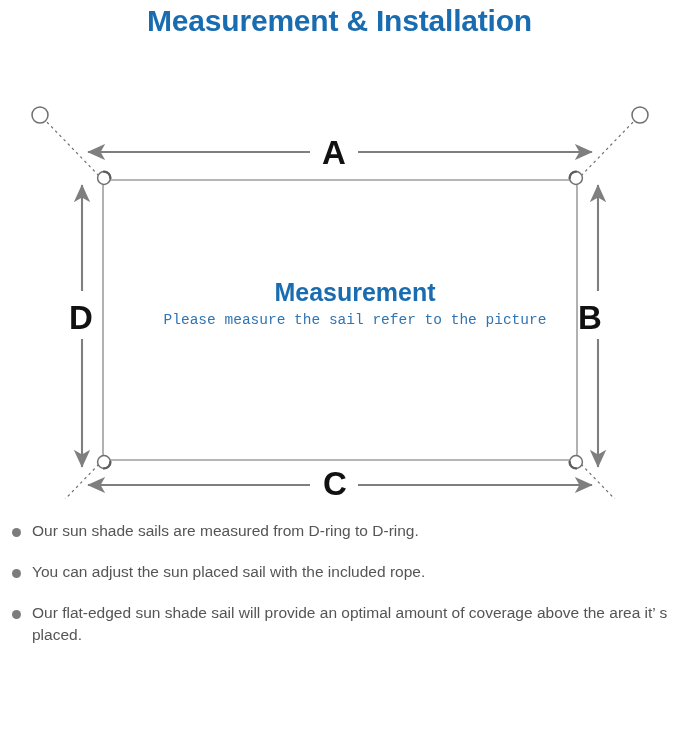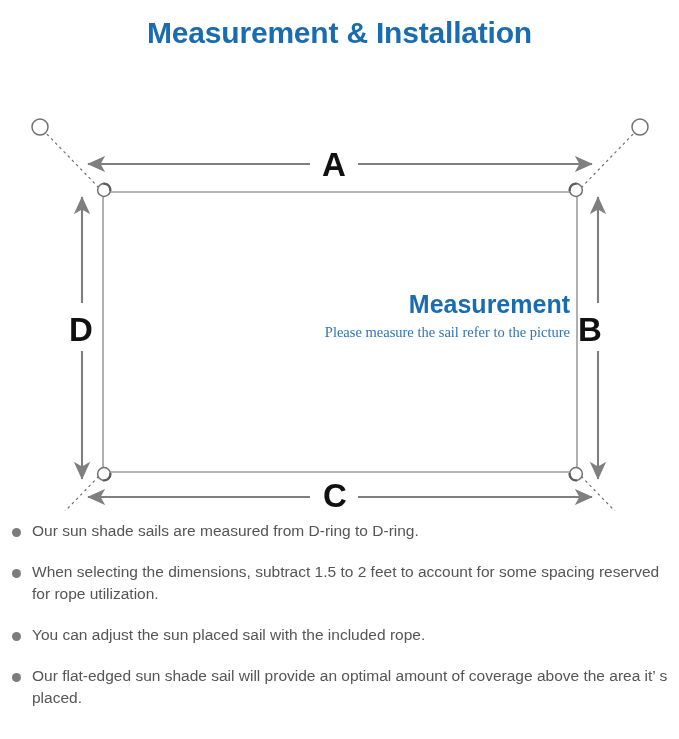--- a/index.html
+++ b/index.html
@@ -19,21 +19,21 @@
   
   .title {
     width: 100%;
     text-align: center;
     font-family: "Liberation Sans", sans-serif;
     font-weight: bold;
     font-size: 30px;
     letter-spacing: -0.2px;
     color: #1a6cb0;
     margin: 0;
-    padding: 15px 0 0 0;
+    padding: 3px 0 0 0;
     line-height: 36px;
   }
 
   
   .diagram-wrap {
     position: relative;
     width: 679px;
     height: 460px;
   }
   .diagram-svg {
@@ -50,35 +50,35 @@
     line-height: 1;
     text-align: center;
   }
   .dim-A { font-size: 33px; left: 322px; top: 97px; }
   .dim-C { font-size: 33px; left: 323px; top: 428px; }
   .dim-D { font-size: 33px; left: 69px;  top: 262px; }
   .dim-B { font-size: 33px; left: 578px; top: 262px; }
 
   .center-block {
     position: absolute;
-    left: 110px;
+    left: 125px;
     top: 238px;
     width: 460px;
-    text-align: right;
+    text-align: center;
   }
   .center-title {
     font-family: "Liberation Sans", sans-serif;
     font-weight: bold;
     font-size: 25px;
     color: #1a6cb0;
     line-height: 30px;
     margin: 0;
   }
   .center-sub {
-    font-family: Liberation Serif, serif;
+    font-family: Liberation Mono, monospace;
     font-size: 14.5px;
     color: #2f74b4;
     line-height: 22px;
     margin: 2px 0 0 0;
   }
 
   
   .notes {
     position: absolute;
     left: 0;
@@ -186,23 +186,19 @@
   </div>
 </div>
 
 <div class="notes">
   <div class="note-row">
     <span class="note-bullet"></span>
     <span class="note-text">Our sun shade sails are measured from D-ring to D-ring.</span>
   </div>
   <div class="note-row">
     <span class="note-bullet"></span>
-    <span class="note-text">When selecting the dimensions, subtract 1.5 to 2 feet to account for some spacing reserved for rope utilization.</span>
-  </div>
-  <div class="note-row">
-    <span class="note-bullet"></span>
     <span class="note-text">You can adjust the sun placed sail with the included rope.</span>
   </div>
   <div class="note-row">
     <span class="note-bullet"></span>
     <span class="note-text">Our flat-edged sun shade sail will provide an optimal amount of coverage above the area it’ s placed.</span>
   </div>
 </div>
 
 </body></html>

